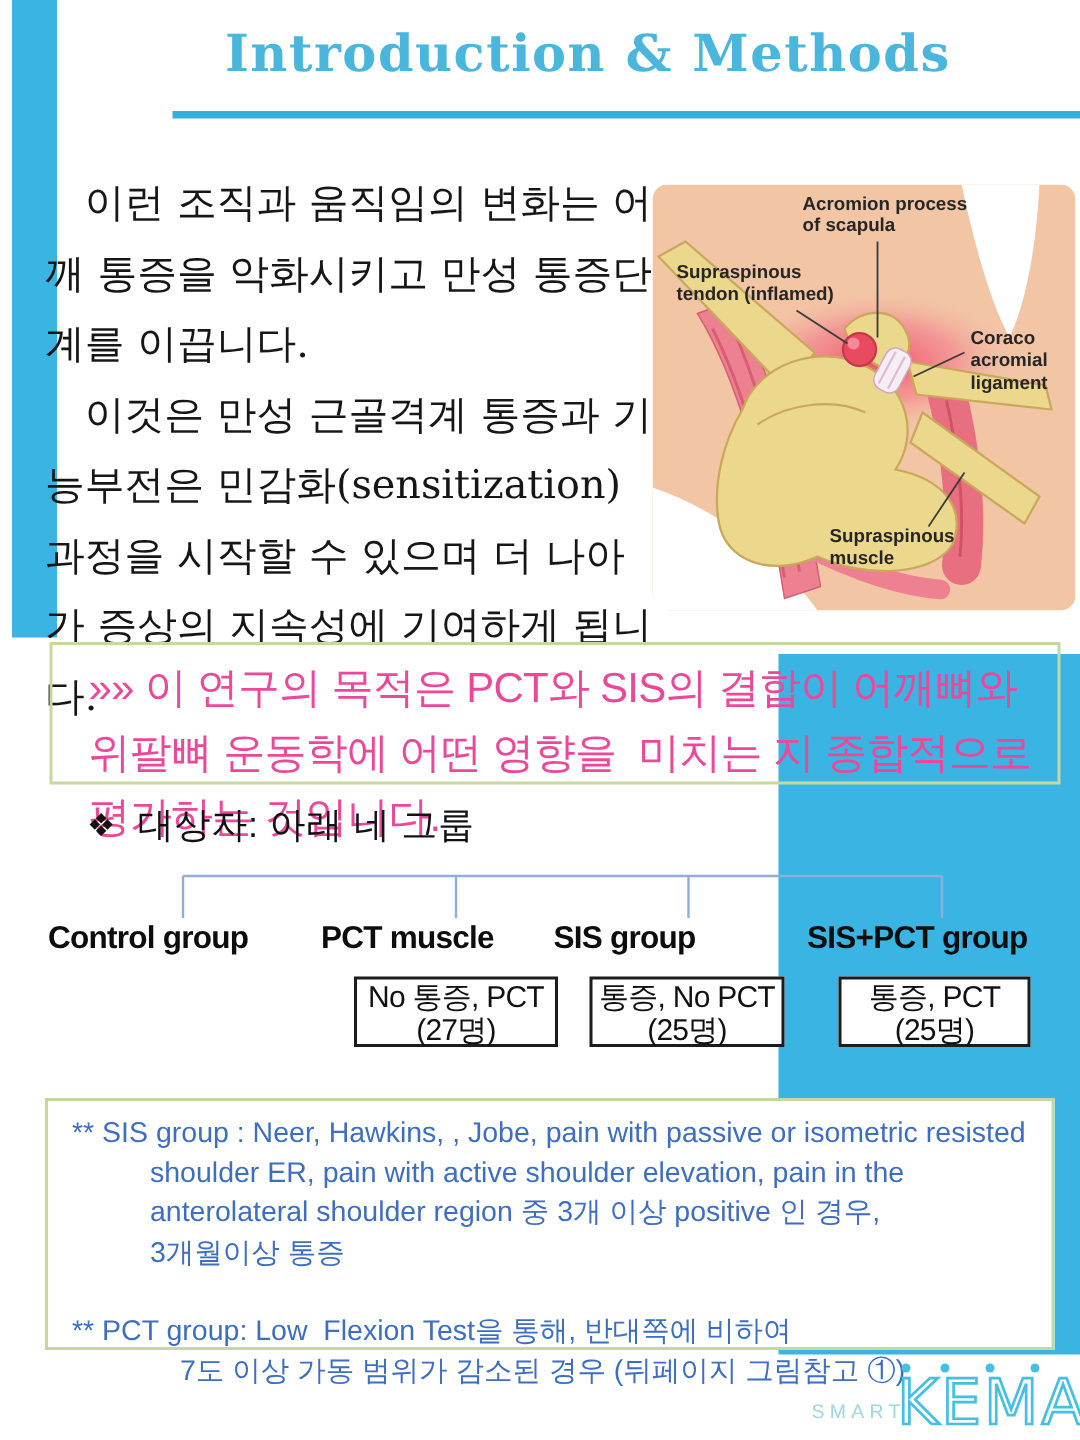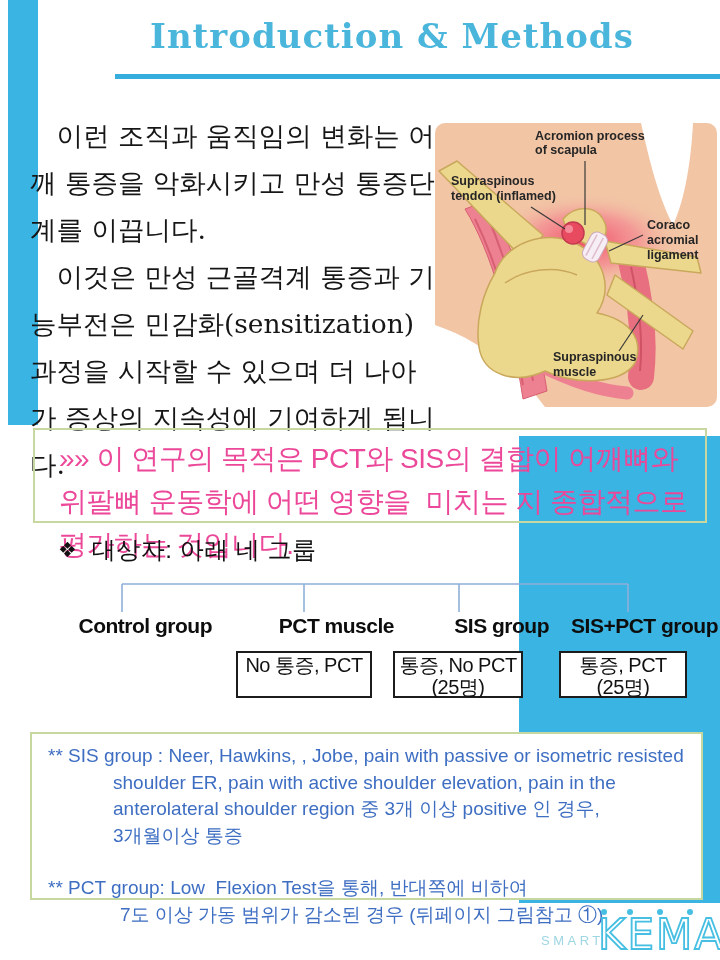--- a/index.html
+++ b/index.html
@@ -28,38 +28,38 @@
   }
   .purpose-text{
     margin:0;padding:7px 12px 0 24px;font-size:28px;line-height:43px;
     color:#ec4899;letter-spacing:-0.5px;white-space:pre-wrap;
   }
   .subjects-row{position:absolute;left:58px;top:534px;display:flex;align-items:center;}
   .bullet{font-size:21px;color:#111111;margin-right:15px;}
   .subjects-label{font-size:24px;color:#111111;letter-spacing:0.5px;}
   .tree{position:absolute;left:0;top:578px;width:720px;height:40px;}
   .group-label{
-    position:absolute;top:614px;width:180px;height:28px;text-align:right;
+    position:absolute;top:614px;width:180px;height:28px;text-align:left;
     font-size:21px;font-weight:bold;color:#0d0d0d;letter-spacing:-0.5px;
   }
   .gl1{left:32px;} .gl2{left:214px;} .gl3{left:369px;} .gl4{left:538px;}
   .group-box{
     position:absolute;top:651px;height:47px;background:#ffffff;
     border:2px solid #1c1c1c;box-sizing:border-box;text-align:center;
     font-size:20px;line-height:22px;color:#111111;padding-top:1px;letter-spacing:-0.5px;
   }
   .gb1{left:37px;width:168px;} .gb2{left:236px;width:136px;}
   .gb3{left:393px;width:130px;} .gb4{left:559px;width:128px;}
   .note-box{
     position:absolute;left:30px;top:732px;width:673px;height:168px;
     border:2px solid #c6d7a0;box-sizing:border-box;background:#ffffff;
     padding:9px 0 0 16px;font-size:19px;line-height:26.5px;color:#3e6ec2;
   }
   .note-line{white-space:pre-wrap;}
-  .note-indent{margin-left:65px;}
+  .note-indent{margin-left:52px;}
   .note-indent-sm{margin-left:72px;}
   .note-gap{height:26px;}
   .logo{position:absolute;left:538px;top:900px;width:185px;height:58px;}
   .anatomy text{font-family:"Liberation Sans",sans-serif;}
 </style>
 </head>
 <body>
 
 <div class="slide">
 
@@ -158,20 +158,21 @@
     </g>
   </svg>
 
   <div class="group-label gl1">Control group</div>
   <div class="group-label gl2">PCT muscle</div>
   <div class="group-label gl3">SIS group</div>
   <div class="group-label gl4">SIS+PCT group</div>
 
   <div class="group-box gb2">
     <div>No 통증, PCT</div>
+    <div>(27명)</div>
   </div>
   <div class="group-box gb3">
     <div>통증, No PCT</div>
     <div>(25명)</div>
   </div>
   <div class="group-box gb4">
     <div>통증, PCT</div>
     <div>(25명)</div>
   </div>
 

